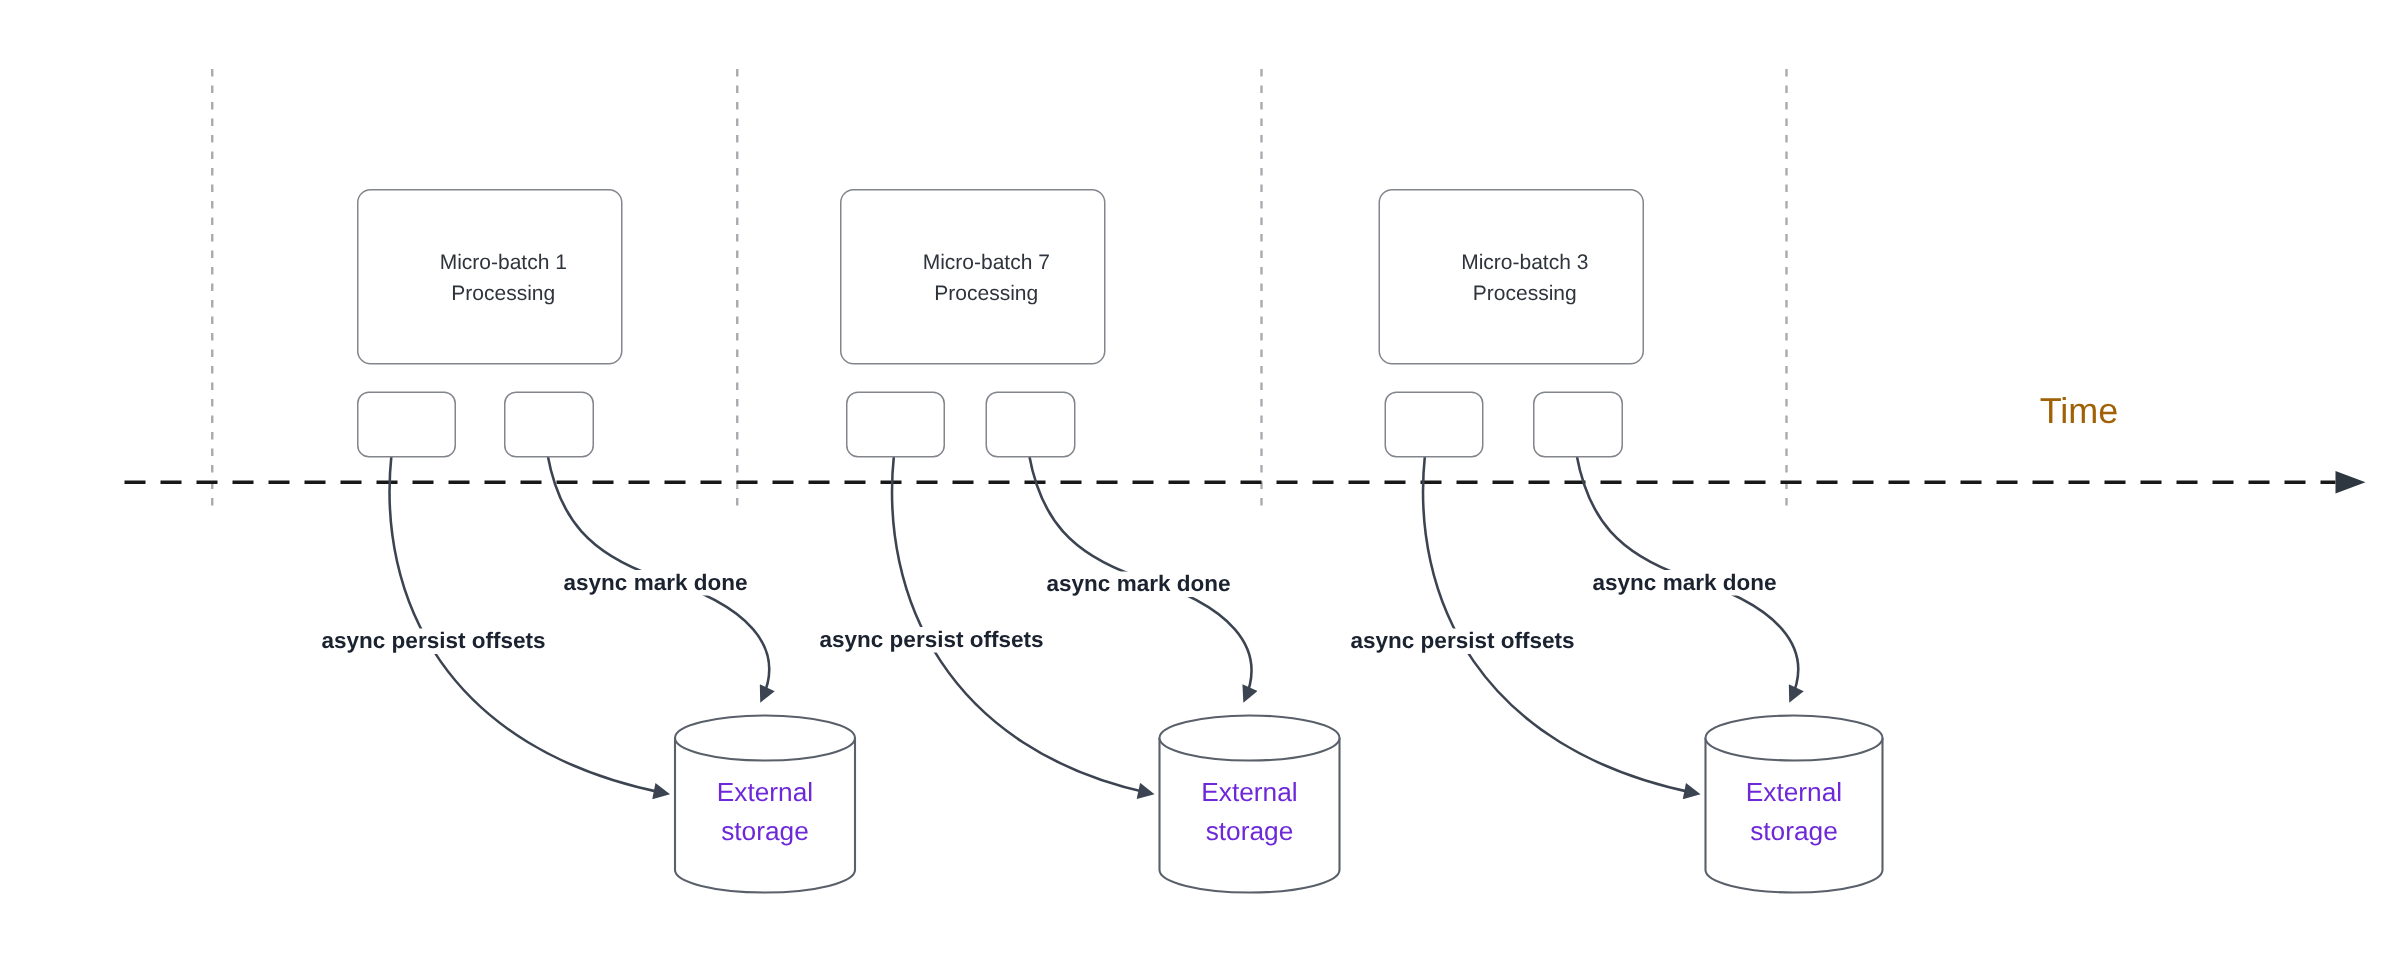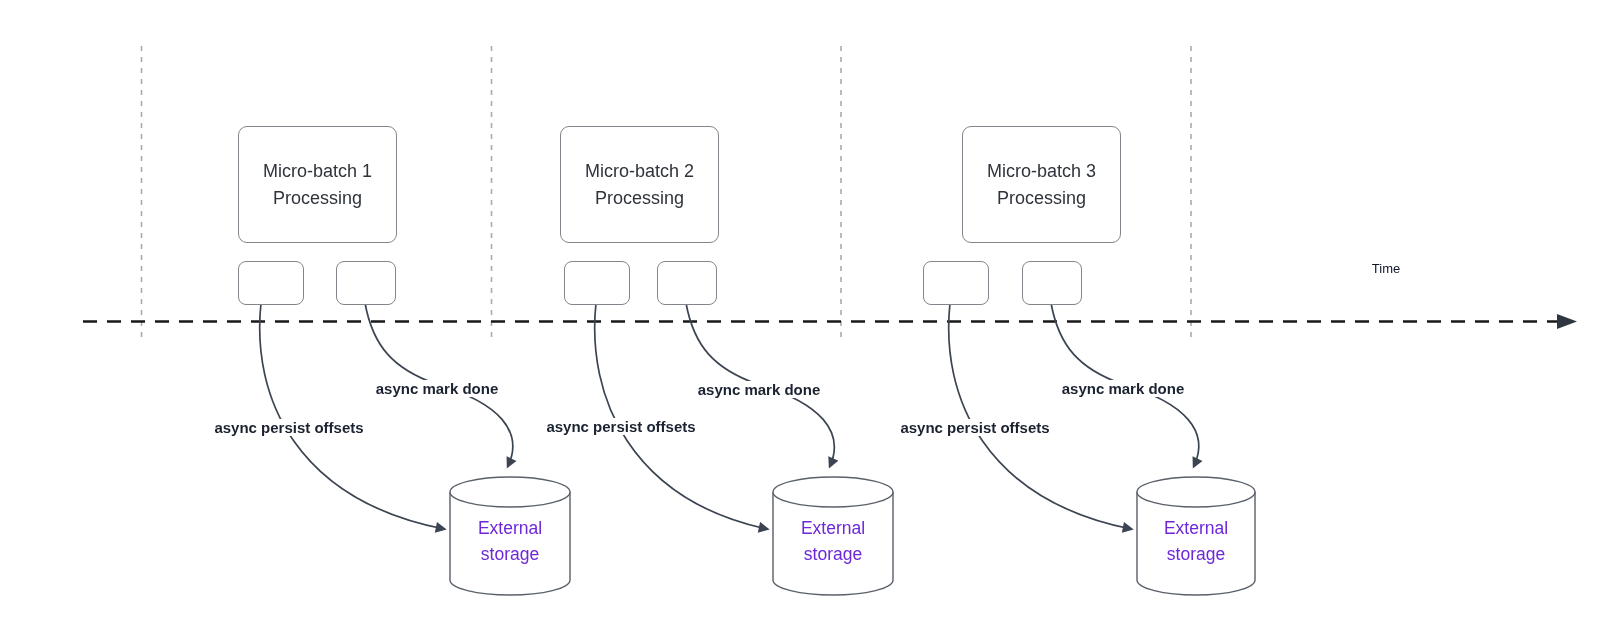--- a/index.html
+++ b/index.html
@@ -17,22 +17,23 @@
   .flow{stroke:#3b4450;stroke-width:1.7;fill:none;}
   .cyl{stroke:#59606a;stroke-width:1.4;fill:#ffffff;}
 
   .bigbox{
     position:absolute;
     width:157px;height:115px;
     border:1.4px solid #82868c;border-radius:9px;
     background:#ffffff;
     display:flex;align-items:center;justify-content:center;
     text-align:center;
-    font-size:18px;line-height:1.45;color:#2f343c;
+    font-size:14px;line-height:1.45;color:#2f343c;
     white-space:pre-line;
+    padding-left:18px;
   }
   .minibox{
     position:absolute;
     height:42px;
     border:1.4px solid #82868c;border-radius:8px;
     background:#ffffff;
   }
   .flow-label{
     position:absolute;
     transform:translateX(-50%);
@@ -47,21 +48,21 @@
     width:120px;height:120px;
     display:flex;align-items:center;justify-content:center;
     box-sizing:border-box;padding-top:12px;
     text-align:center;
     font-size:17.5px;line-height:1.5;color:#6d28d9;
     white-space:pre-line;
   }
   .time-label{
     position:absolute;
     transform:translateX(-50%);
-    font-size:13px;color:#0f172a;
+    font-size:24px;color:#a16207;
     white-space:nowrap;
   }
 </style>
 </head>
 <body>
 
 <div id="canvas">
 
   <svg id="underlay" viewBox="0 0 1600 642" xmlns="http://www.w3.org/2000/svg">
     <defs>
@@ -103,30 +104,30 @@
 
   <div class="bigbox" style="left:238px;top:126px;">Micro-batch 1
 Processing</div>
   <div class="minibox" style="left:238px;top:261px;width:64px;"></div>
   <div class="minibox" style="left:336px;top:261px;width:58px;"></div>
   <div class="flow-label" style="left:437px;top:380px;">async mark done</div>
   <div class="flow-label" style="left:289px;top:419px;">async persist offsets</div>
   <div class="storage-label" style="left:450px;top:475px;">External
 storage</div>
 
-  <div class="bigbox" style="left:560px;top:126px;">Micro-batch 2
+  <div class="bigbox" style="left:560px;top:126px;">Micro-batch 7
 Processing</div>
   <div class="minibox" style="left:564px;top:261px;width:64px;"></div>
   <div class="minibox" style="left:657px;top:261px;width:58px;"></div>
   <div class="flow-label" style="left:759px;top:381px;">async mark done</div>
   <div class="flow-label" style="left:621px;top:418px;">async persist offsets</div>
   <div class="storage-label" style="left:773px;top:475px;">External
 storage</div>
 
-  <div class="bigbox" style="left:962px;top:126px;">Micro-batch 3
+  <div class="bigbox" style="left:919px;top:126px;">Micro-batch 3
 Processing</div>
   <div class="minibox" style="left:923px;top:261px;width:64px;"></div>
   <div class="minibox" style="left:1022px;top:261px;width:58px;"></div>
   <div class="flow-label" style="left:1123px;top:380px;">async mark done</div>
   <div class="flow-label" style="left:975px;top:419px;">async persist offsets</div>
   <div class="storage-label" style="left:1137px;top:475px;width:118px;">External
 storage</div>
 
   <div class="time-label" style="left:1386px;top:261px;">Time</div>
 

